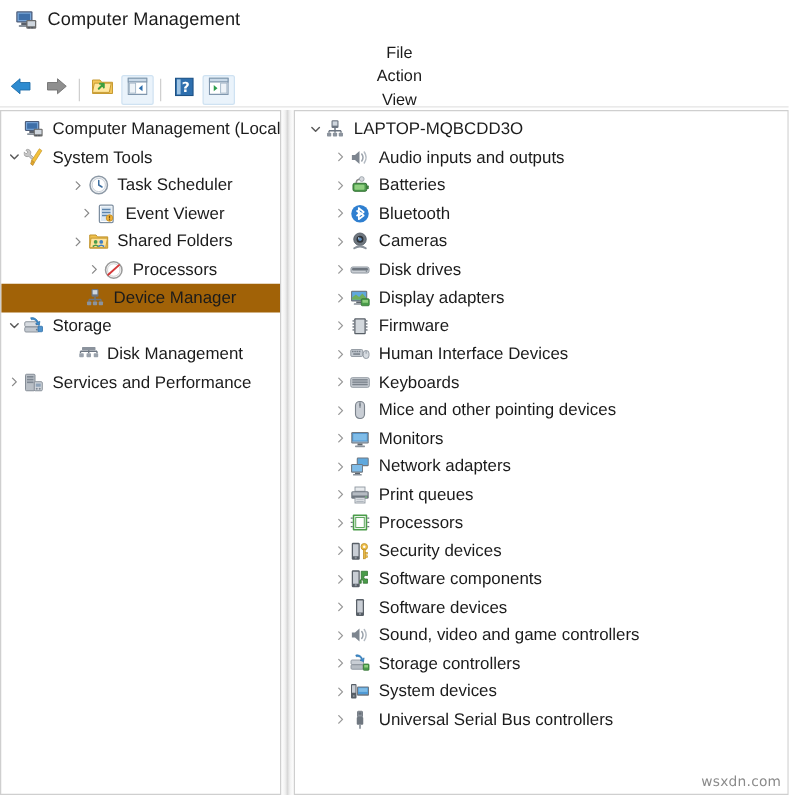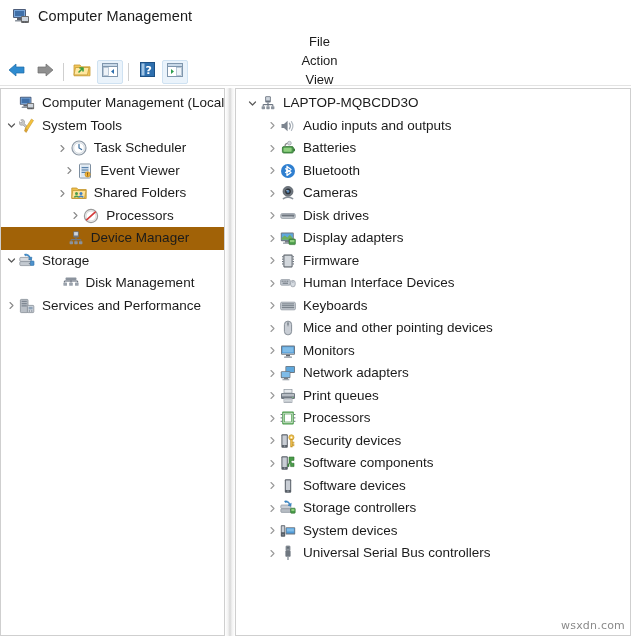--- a/index.html
+++ b/index.html
@@ -765,20 +765,35 @@
           <span class="ico">
             <svg width="16" height="16" viewBox="0 0 16 16">
               <rect x="4.8" y="1.2" width="6.4" height="13.6" rx="1" fill="#585f67"></rect>
               <rect x="5.8" y="2.4" width="4.4" height="9.6" fill="#c9ced5"></rect>
               <circle cx="8" cy="13.1" r="0.9" fill="#8c949d"></circle>
             </svg>
           </span>
           <span class="label">Software devices</span>
         </div>
 
+        <div class="row rind1">
+          <span class="chev">
+            <svg width="9" height="9" viewBox="0 0 9 9">
+                <path d="M3 1.5 L6 4.5 L3 7.5" fill="none" stroke="#9a9a9a" stroke-width="1.1" stroke-linecap="round" stroke-linejoin="round"></path>
+              </svg>
+          </span>
+          <span class="ico">
+            <svg width="16" height="16" viewBox="0 0 16 16">
+              <path d="M1.5 6 H4 L7.6 2.8 V13.2 L4 10 H1.5 Z" fill="#7d858f"></path>
+              <path d="M9.4 5.2 q2 2.8 0 5.6" fill="none" stroke="#9aa2ab" stroke-width="1.2" stroke-linecap="round"></path>
+              <path d="M11.4 3.6 q3 4.4 0 8.8" fill="none" stroke="#b3bac2" stroke-width="1.2" stroke-linecap="round"></path>
+            </svg>
+          </span>
+          <span class="label">Sound, video and game controllers</span>
+        </div>
 
         <div class="row rind1">
           <span class="chev">
             <svg width="9" height="9" viewBox="0 0 9 9">
                 <path d="M3 1.5 L6 4.5 L3 7.5" fill="none" stroke="#9a9a9a" stroke-width="1.1" stroke-linecap="round" stroke-linejoin="round"></path>
               </svg>
           </span>
           <span class="ico">
             <svg width="16" height="16" viewBox="0 0 16 16">
               <rect x="0.8" y="5" width="10" height="3.6" rx="0.9" fill="#c9ced5" stroke="#8c949d" stroke-width="0.7"></rect>

